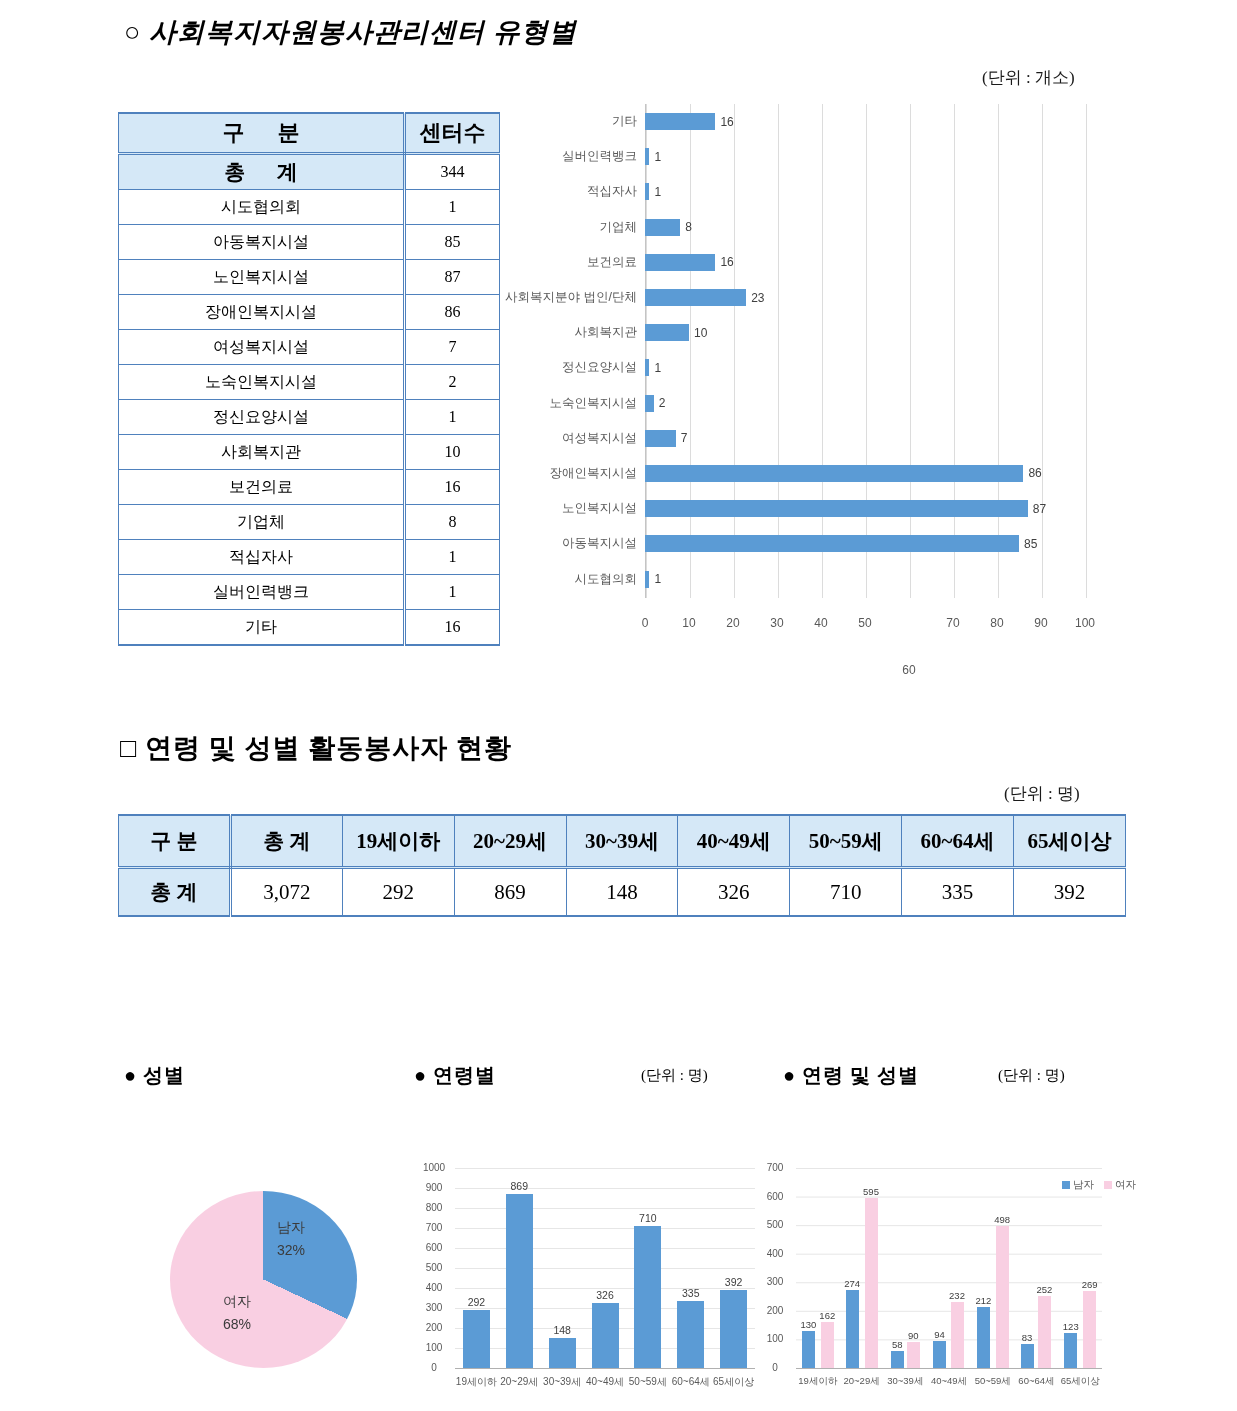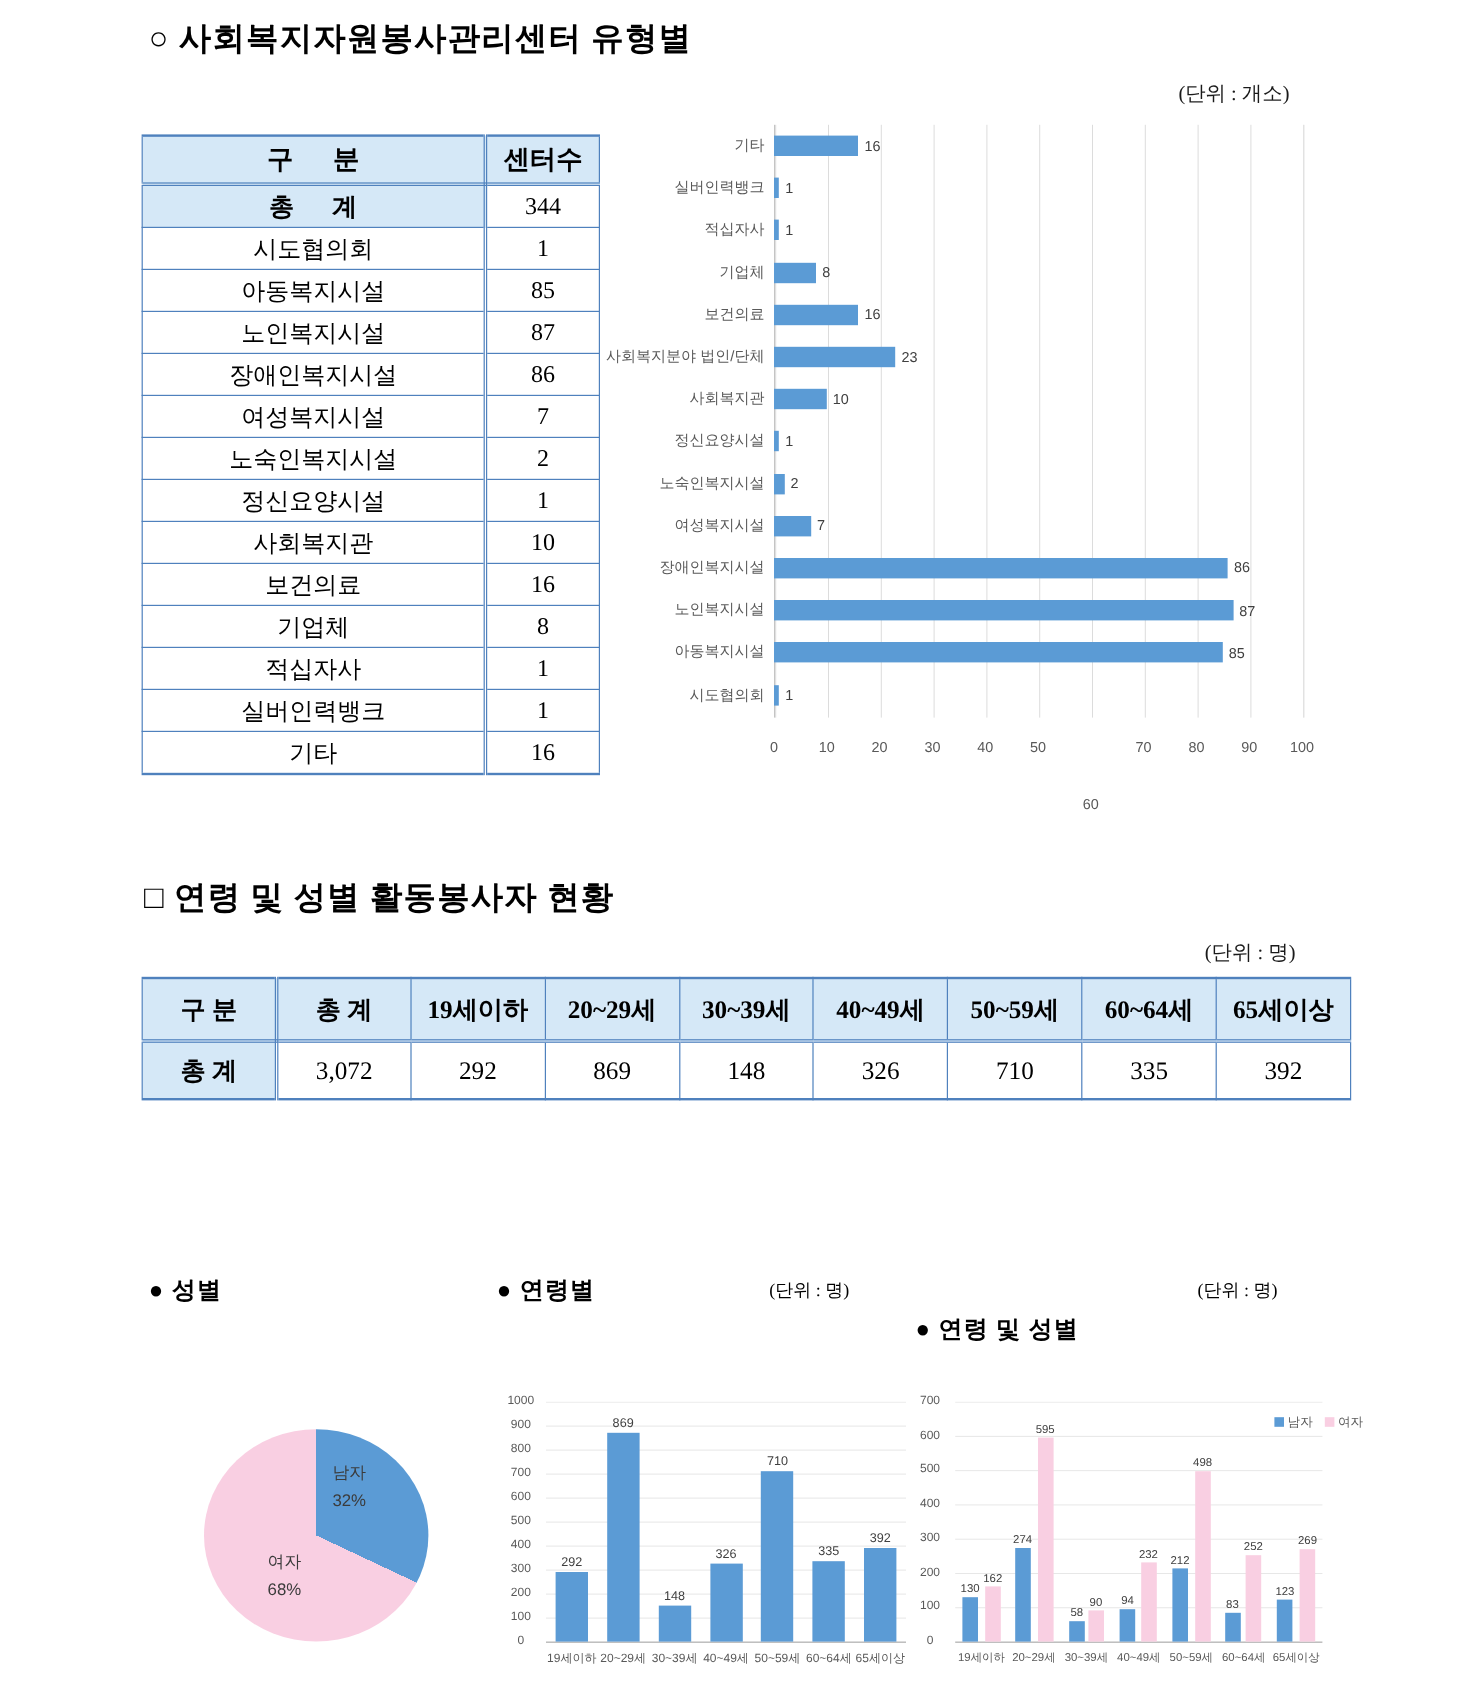--- a/index.html
+++ b/index.html
@@ -1,31 +1,31 @@
 <!DOCTYPE html>
 <html><head>
 <meta charset="utf-8">
 <style>
   html,body{margin:0;padding:0;background:#fff;}
   .page{position:relative;width:1237px;height:1411px;background:#fff;overflow:hidden;
         font-family:"Liberation Serif",serif;color:#000;}
 
   
   .sec-title{position:absolute;font-weight:bold;font-size:27px;letter-spacing:1px;white-space:pre;}
-  #title1{left:124px;top:14px;}
+  #title1{left:124px;top:14px;font-style:italic;}
   #title2{left:120px;top:730px;}
   .unit{position:absolute;font-size:17px;color:#1a1a1a;}
   #unit1{left:982px;top:66px;}
   #unit2{left:1004px;top:782px;}
 
   
   .tbl{border-collapse:collapse;position:absolute;background:#fff;}
   .tbl td,.tbl th{border:1px solid #4f81bd;text-align:center;vertical-align:middle;}
   #center-table{left:118px;top:112px;width:377px;table-layout:fixed;}
-  #center-table th,#center-table td{font-size:20px;height:34px;padding:0;}
+  #center-table th,#center-table td{font-size:16px;height:34px;padding:0;}
   #center-table .col-label{width:284px;}
   #center-table .col-val{width:93px;}
   #center-table thead th{background:#d5e8f7;font-weight:bold;font-size:22px;height:38px;
        border-bottom:3px double #4f81bd;white-space:pre;}
   #center-table .hdr-gap{white-space:pre;}
   #center-table .total-label{background:#d5e8f7;font-weight:bold;font-size:21px;white-space:pre;}
   #center-table td:first-child{border-right:3px double #4f81bd;}
   #center-table th:first-child{border-right:3px double #4f81bd;}
   #center-table{border-top:2px solid #4f81bd;border-bottom:2px solid #4f81bd;}
 
@@ -51,21 +51,21 @@
   #age-table th{background:#d5e8f7;font-weight:bold;font-size:21px;height:48px;
         border-bottom:3px double #4f81bd;}
   #age-table td{font-size:21px;height:44px;}
   #age-table .rowhdr{background:#d5e8f7;font-weight:bold;border-right:3px double #4f81bd;}
   #age-table th:first-child{border-right:3px double #4f81bd;}
 
   
   .chart-head{position:absolute;top:1062px;font-weight:bold;font-size:20px;letter-spacing:1px;}
   #pie-head{left:124px;}
   #vbar-head{left:414px;}
-  #gbar-head{left:763px;margin-top:32px;}
+  #gbar-head{left:783px;}
   .chart-unit{position:absolute;top:1066px;font-size:15px;}
   #vbar-unit{left:641px;}
   #gbar-unit{left:998px;}
 
   
   #pie{position:absolute;left:170px;top:1191px;width:187px;height:177px;border-radius:50%;}
   .pie-label{position:absolute;width:70px;text-align:center;font-family:"Liberation Sans",sans-serif;
         font-size:14px;color:#3b3b3b;line-height:23px;}
   #pie-label-male{left:256px;top:1216px;}
   #pie-label-female{left:202px;top:1290px;}

